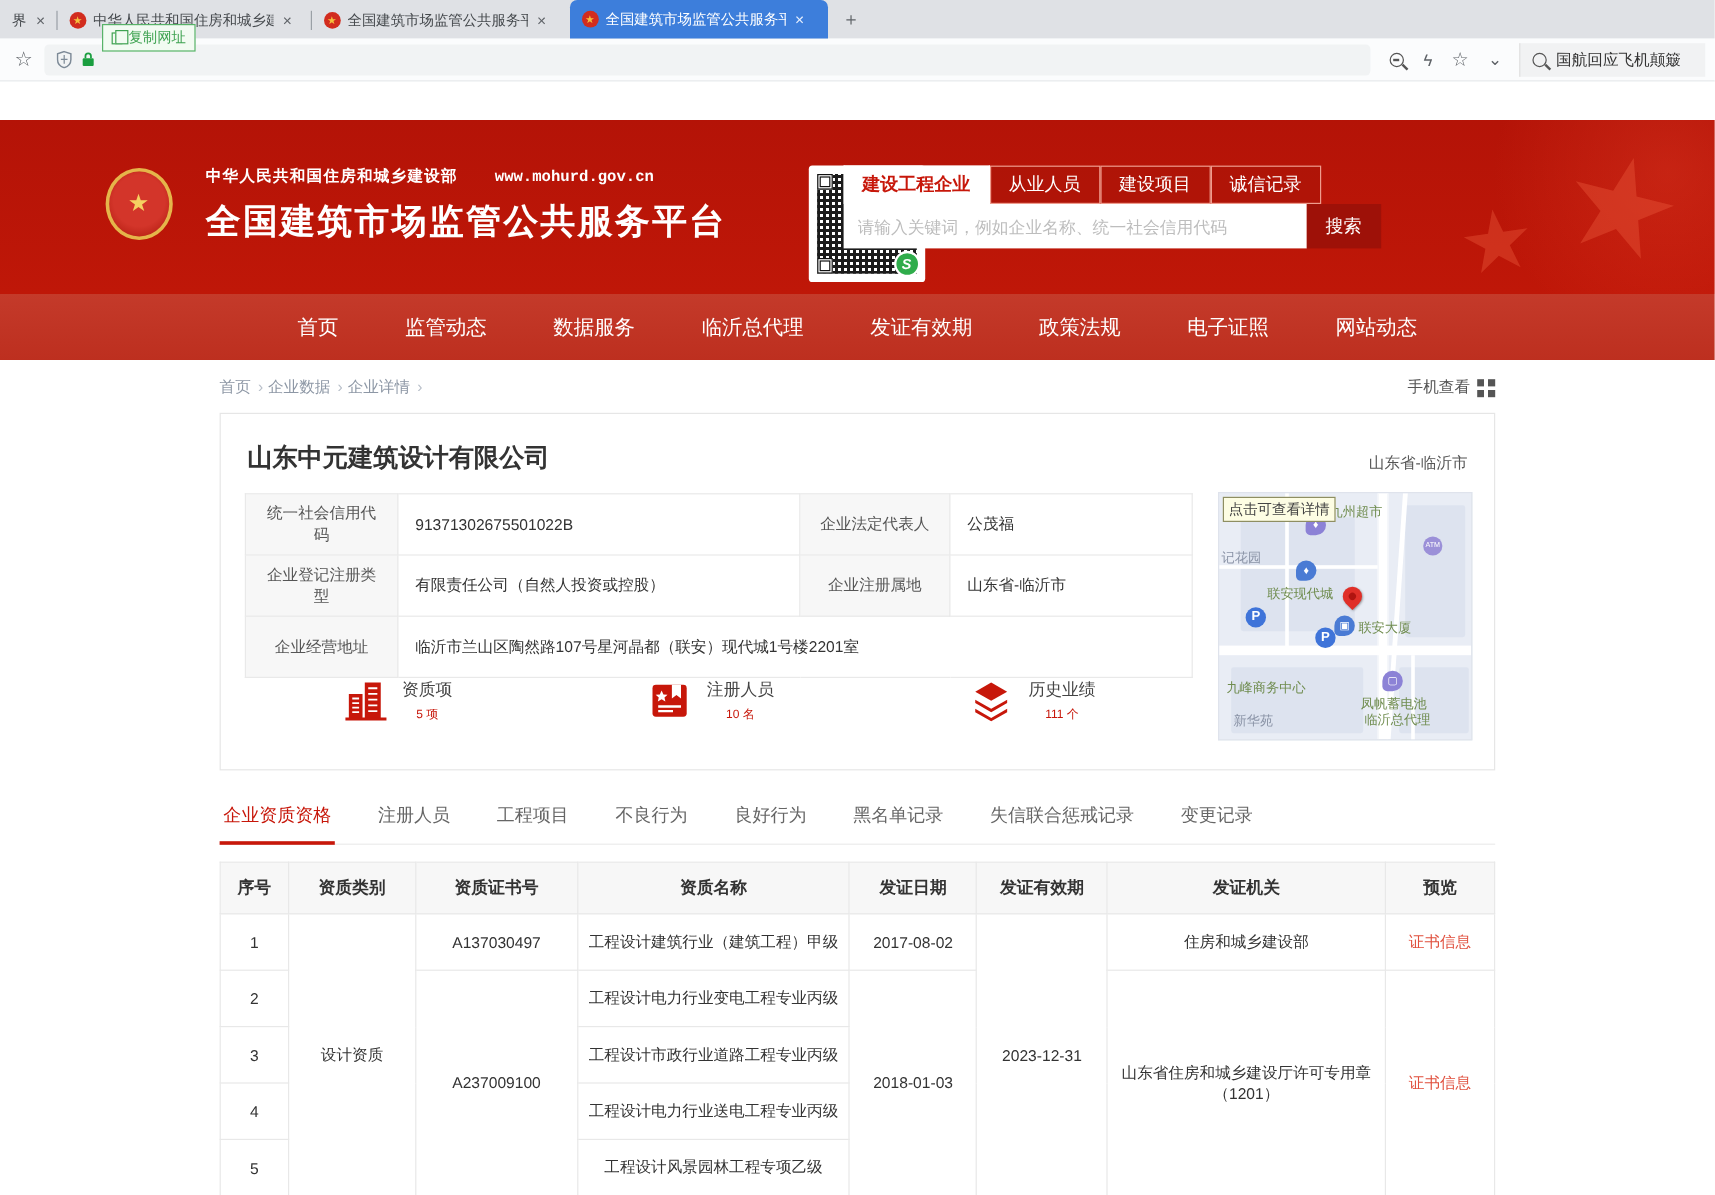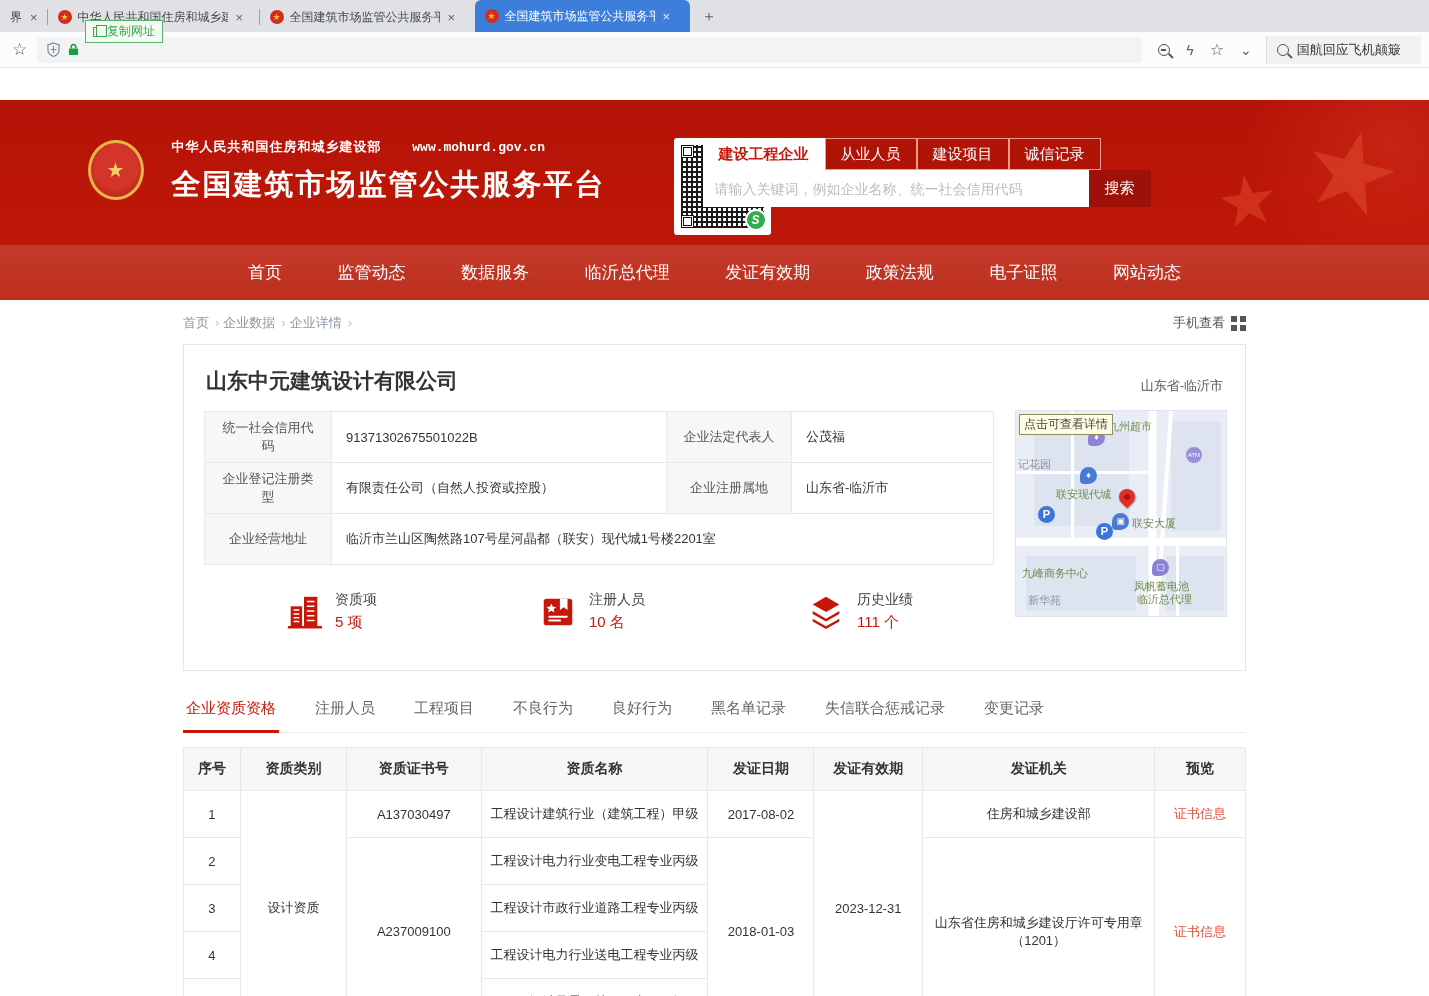--- a/index.html
+++ b/index.html
@@ -102,25 +102,25 @@
   .company-head { display:flex; justify-content:space-between; align-items:flex-end; padding:4px 2px 16px; }
   .company-name { font-size:21px; font-weight:bold; color:#333; }
   .company-region { font-size:13px; color:#555; }
 
   table.info { border-collapse:collapse; width:790px; }
   table.info td { border:1px solid #e9e9e9; font-size:13px; height:51px; padding:4px 14px; }
   td.lbl { background:#f7f7f7; color:#555; width:127px; text-align:center; }
   td.val { color:#333; }
   td.lbl2 { width:125px; } td.val2 { width:202px; }
 
-  .stats { width:790px; display:flex; justify-content:space-around; margin-top:26px; }
+  .stats { width:790px; display:flex; justify-content:space-around; }
   .stat { display:flex; align-items:center; gap:12px; cursor:pointer; }
   .stat-ic { width:38px; height:38px; }
   .stat-label { font-size:14px; color:#444; }
-  .stat-value { font-size:15px; color:#c7170a; margin-top:4px; }
+  .stat-value { font-size:10px; color:#c7170a; margin-top:4px;text-align:center; }
 
   .map { position:absolute; right:18px; top:65px; width:212px; height:207px; background:#e9edf5;
     overflow:hidden; cursor:pointer; border:1px solid #dfe3ec; }
   .blk { position:absolute; background:#dde3ef; border-radius:2px; }
   .road-v { position:absolute; left:132px; top:0; width:9px; height:100%; background:#fff;
     border-left:1px solid #f3f5f9; border-right:1px solid #f3f5f9; }
   .road-v2 { position:absolute; left:146px; top:0; width:4px; height:100%; background:#fff; transform:skewX(-4deg); }
   .road-h { position:absolute; left:0; top:127px; width:100%; height:8px; background:#fff; }
   .road-t { position:absolute; background:#fff; }
   .map-label { position:absolute; font-size:11px; color:#6f8c4e; white-space:nowrap; }

